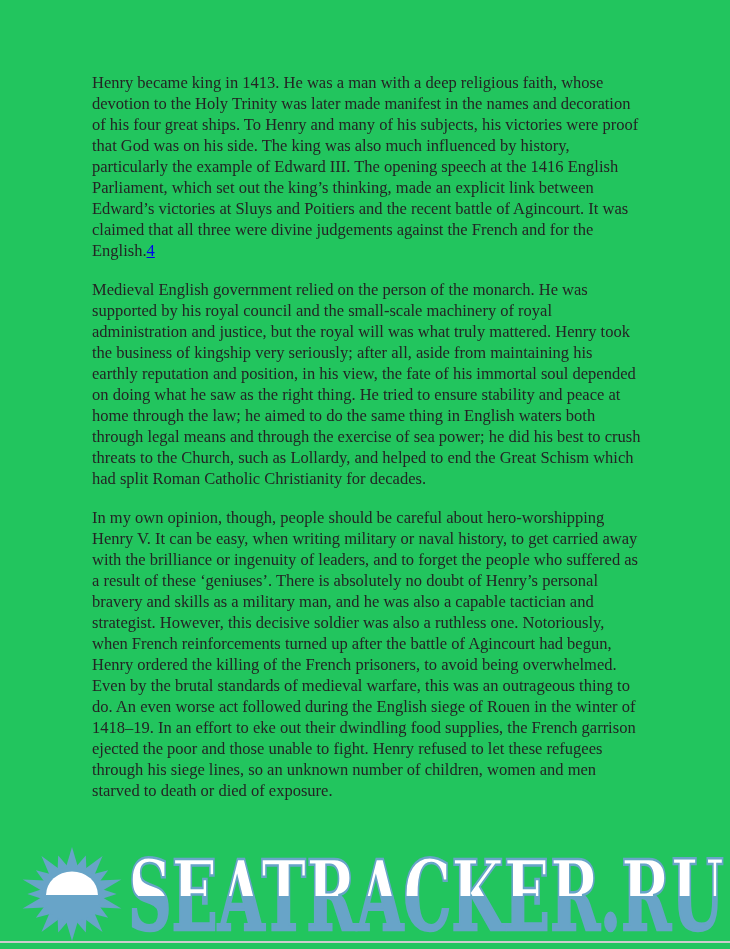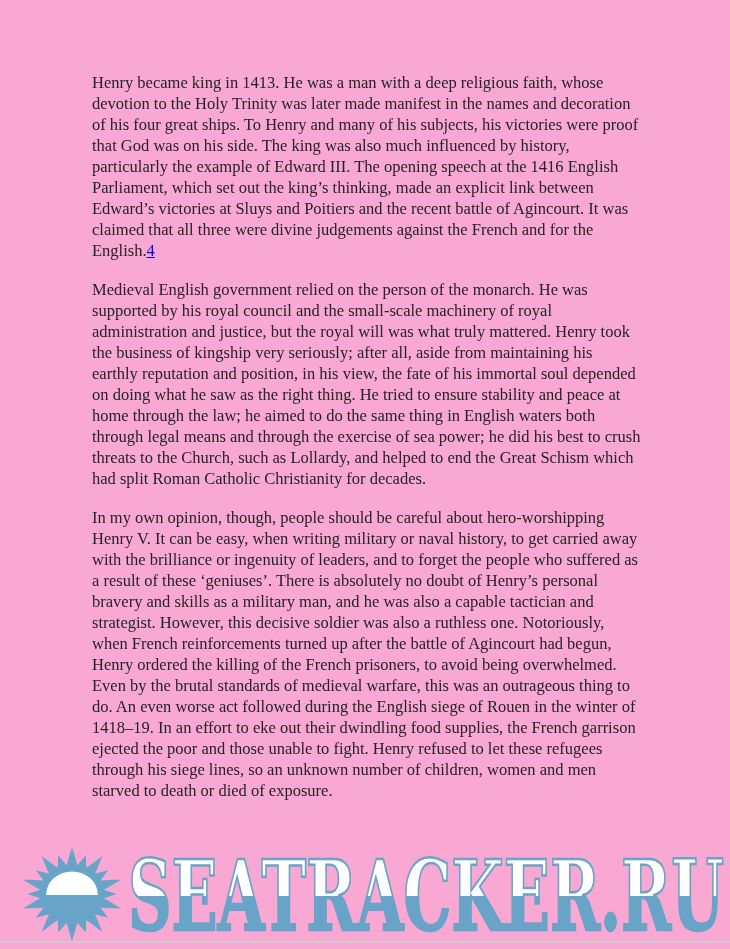--- a/index.html
+++ b/index.html
@@ -4,21 +4,21 @@
 <style>
   html, body {
     margin: 0;
     padding: 0;
     background: #ffffff;
   }
   .page {
     position: relative;
     width: 730px;
     height: 949px;
-    background: #f9a8d4;
+    background: #22c55e;
     overflow: hidden;
     font-family: "Liberation Serif", "DejaVu Serif", serif;
   }
   .text-block {
     position: absolute;
     left: 92px;
     top: 72px;
     width: 550px;
     font-size: 16.5px;
     line-height: 21px;

